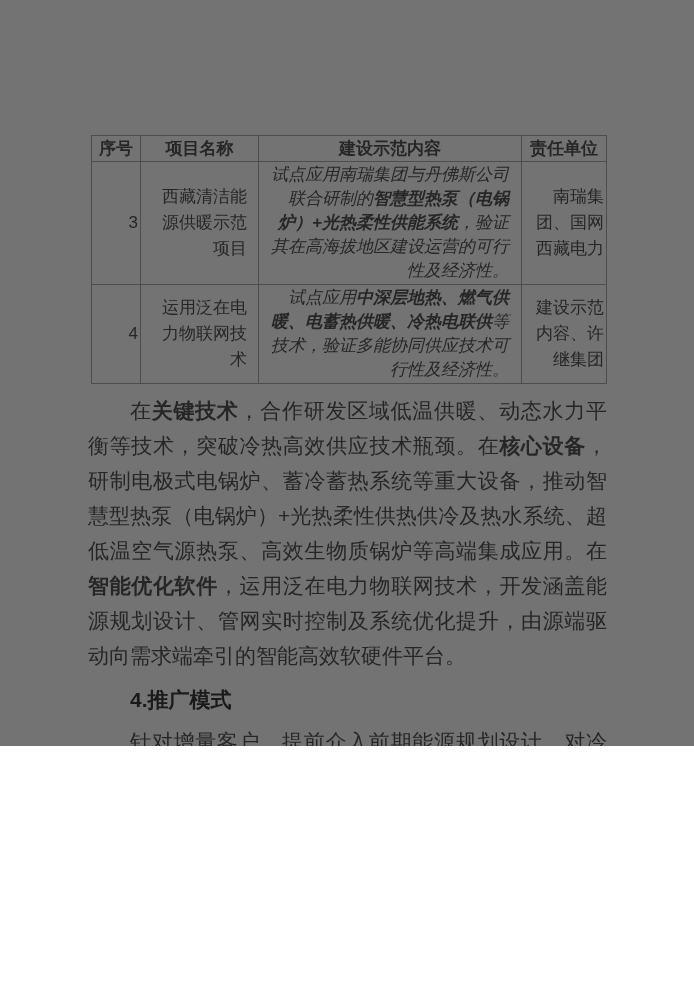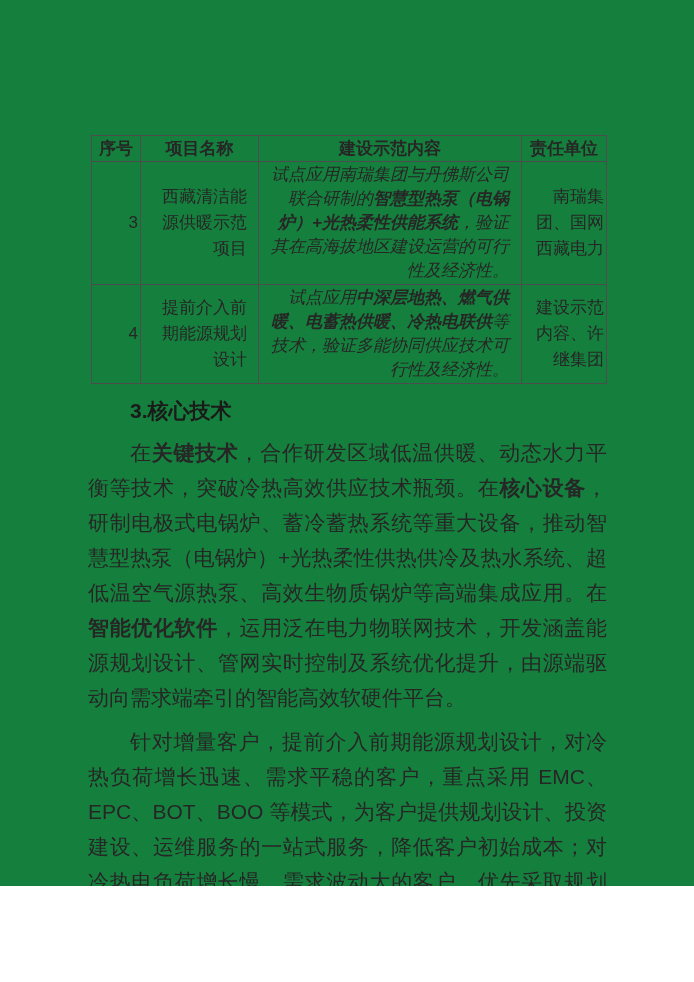--- a/index.html
+++ b/index.html
@@ -1,17 +1,17 @@
 <!DOCTYPE html>
 <html><head>
 <meta charset="utf-8">
 <style>
   html,body{margin:0;padding:0;background:#ffffff;}
   .page{
-    position:relative;width:694px;height:886px;background:#15803d;overflow:hidden;
+    position:relative;width:694px;height:746px;background:#737373;overflow:hidden;
     font-family:"Liberation Sans","DejaVu Sans",sans-serif;color:#262626;
   }
   .doc{position:absolute;left:88px;top:135px;width:519px;}
   table.demo{
     border-collapse:collapse;table-layout:fixed;width:515px;margin-left:3px;
     font-size:17px;color:#262626;
   }
   table.demo th,table.demo td{border:1px solid #4d4d4d;overflow:hidden;text-align:right;}
   table.demo th{
     font-weight:bold;text-align:center;vertical-align:middle;
@@ -62,26 +62,26 @@
       </thead>
       <tbody>
         <tr class="row-a">
           <td class="c-no">3</td>
           <td class="c-name">西藏清洁能源供暖示范项目</td>
           <td class="c-content"><span>试点应用南瑞集团与丹佛斯公司联合研制的</span><b>智慧型热泵（电锅炉）+光热柔性供能系统</b><span>，验证其在高海拔地区建设运营的可行性及经济性。</span></td>
           <td class="c-unit">南瑞集团、国网西藏电力</td>
         </tr>
         <tr class="row-b">
           <td class="c-no">4</td>
-          <td class="c-name">提前介入前期能源规划设计</td>
+          <td class="c-name">运用泛在电力物联网技术</td>
           <td class="c-content"><span>试点应用</span><b>中深层地热、燃气供暖、电蓄热供暖、冷热电联供</b><span>等技术，验证多能协同供应技术可行性及经济性。</span></td>
           <td class="c-unit">建设示范内容、许继集团</td>
         </tr>
       </tbody>
     </table>
 
-    <h3 class="sec">3.核心技术</h3>
     <p class="body"><span>在</span><b>关键技术</b><span>，合作研发区域低温供暖、动态水力平衡等技术，突破冷热高效供应技术瓶颈。在</span><b>核心设备</b><span>，研制电极式电锅炉、蓄冷蓄热系统等重大设备，推动智慧型热泵（电锅炉）+光热柔性供热供冷及热水系统、超低温空气源热泵、高效生物质锅炉等高端集成应用。在</span><b>智能优化软件</b><span>，运用泛在电力物联网技术，开发涵盖能源规划设计、管网实时控制及系统优化提升，由源端驱动向需求端牵引的智能高效软硬件平台。</span></p>
 
+    <h3 class="sec">4.推广模式</h3>
     <p class="body"><span>针对增量客户，提前介入前期能源规划设计，对冷热负荷增长迅速、需求平稳的客户，重点采用 EMC、EPC、BOT、BOO 等模式，为客户提供规划设计、投资建设、运维服务的一站式服务，降低客户初始成本；对冷热电负荷增长慢、需求波动大的客户，优先采取规划设计咨询、设备销售等模式。针对存量客户，优先采用能源托管、设备智能运维等模式，开展设备改造及系统能效优化提升业务。</span></p>
 
   </div>
 </div>
 
 </body></html>

